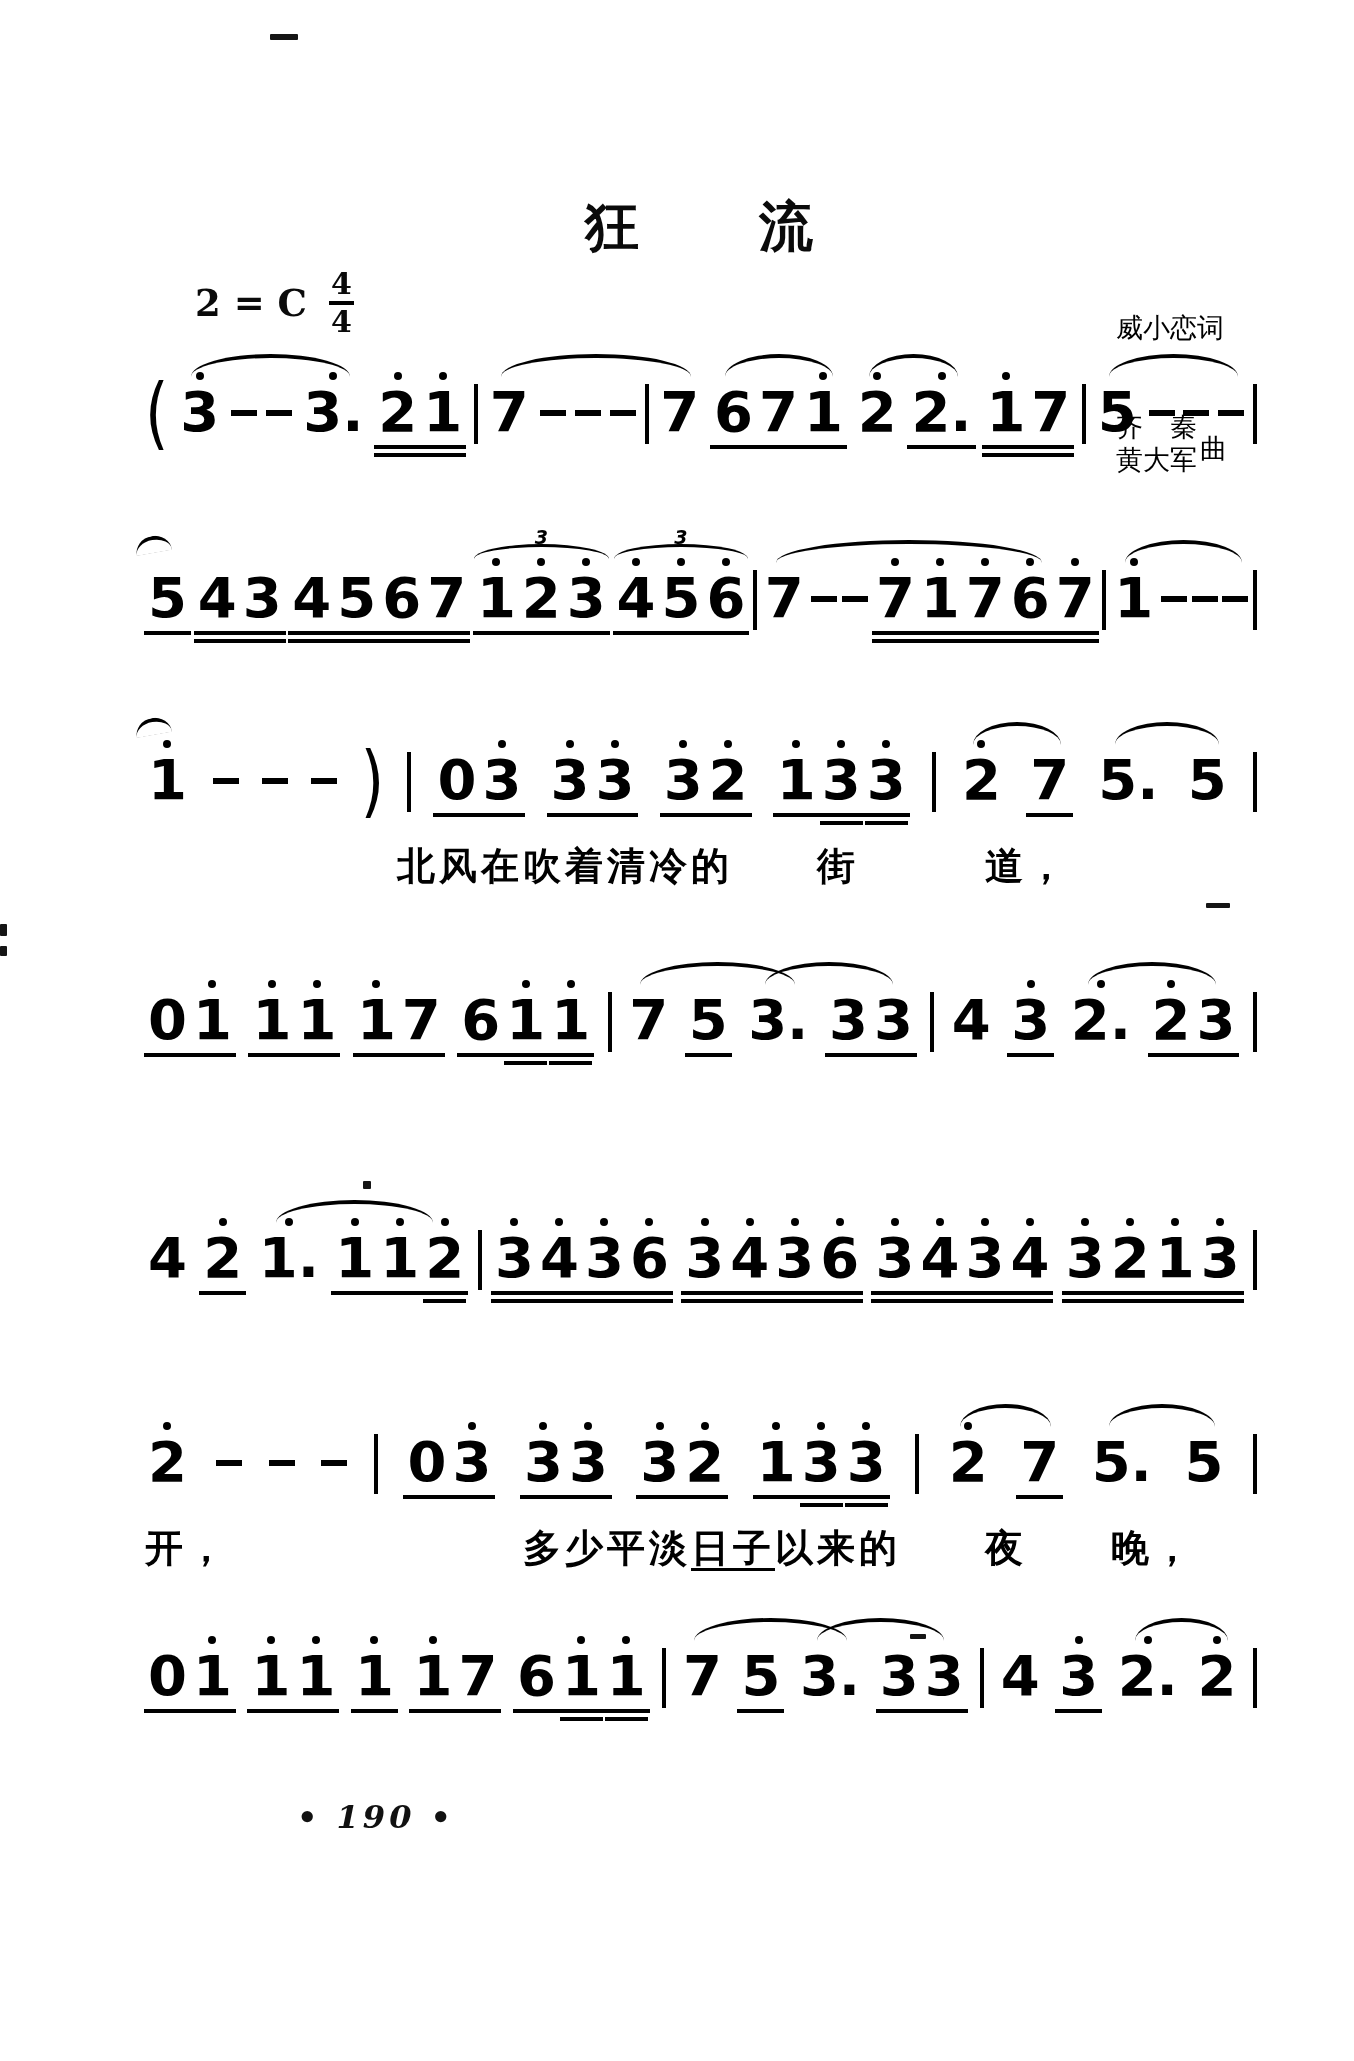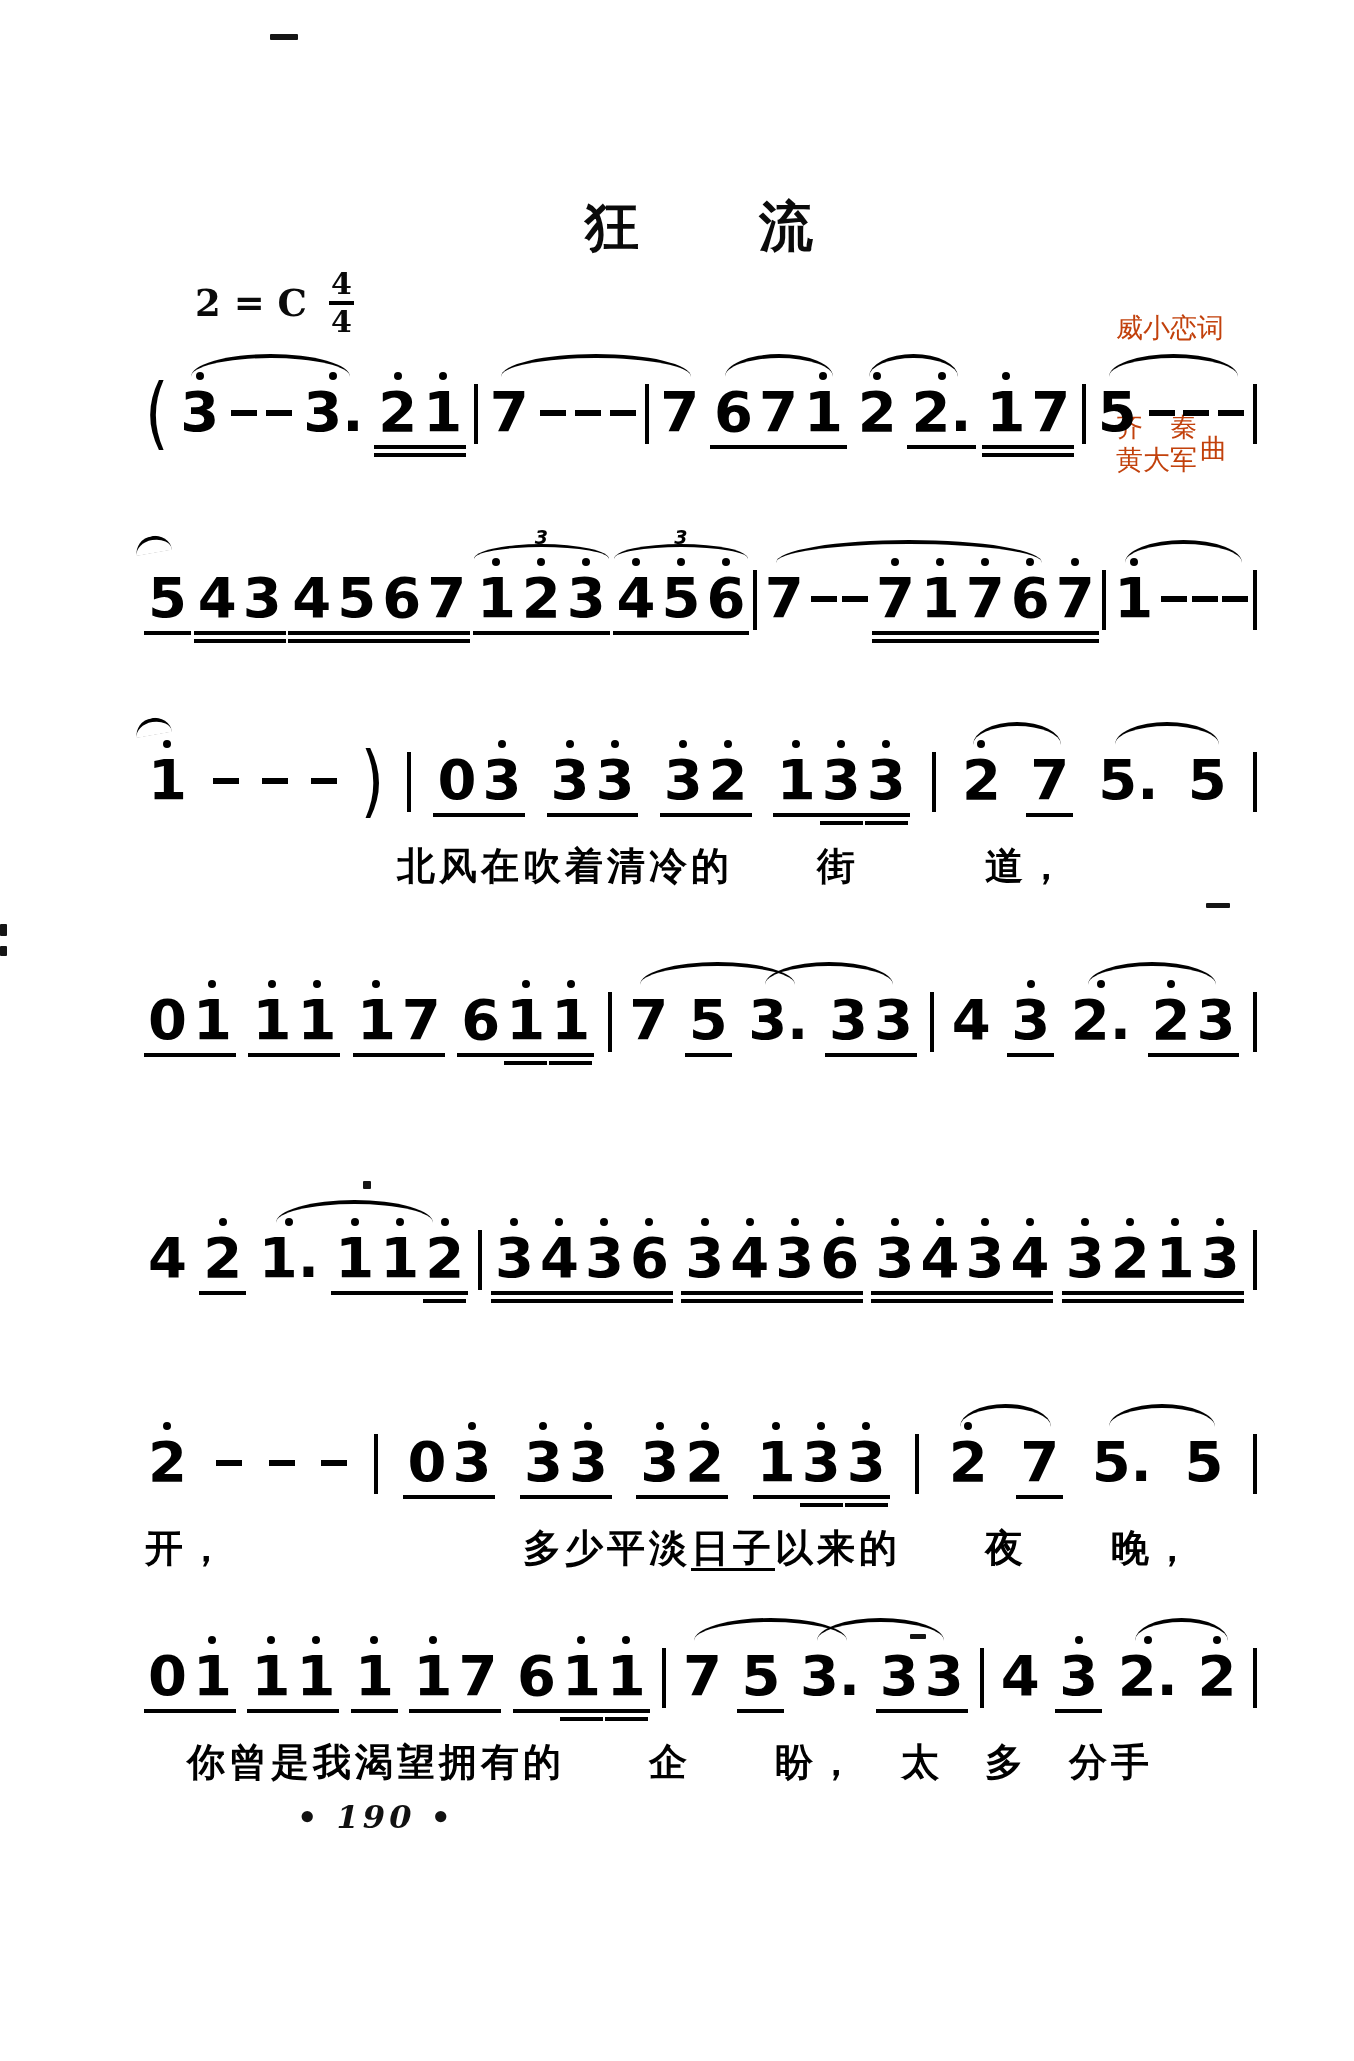--- a/index.html
+++ b/index.html
@@ -19,21 +19,21 @@
   }
   .keysig{
     position:absolute;top:268px;left:50px;display:flex;align-items:center;
     font-family:"DejaVu Serif",serif;font-weight:bold;font-size:37px;color:#0a0a0a;
   }
   .frac{display:inline-flex;flex-direction:column;align-items:center;margin-left:22px;
     font-size:30px;line-height:1.05;}
   .frac .num{border-bottom:4px solid #000;padding:0 2px 1px;}
   .frac .den{padding-top:1px;}
   .credits{
-    position:absolute;top:246px;right:30px;color:#c2410c;
+    position:absolute;top:246px;right:30px;color:#000000;
     font-size:27px;line-height:1.22;white-space:pre;text-align:left;
   }
   .crow{display:flex;align-items:center;}
   .crow .names{display:flex;flex-direction:column;}
   .crow .suffix{margin-left:3px;margin-top:12px;}
 
   
   #score{position:absolute;left:0;top:0;width:100%;}
   .system{position:absolute;left:0;width:100%;}
   .noterow{
@@ -517,21 +517,20 @@
               <span class="note">2.<i class="hid"></i></span>
             </span>
             <span class="grp tok">
               <span class="note">2<i class="hid"></i></span>
             </span>
             <span class="bar tok"></span>
             <i class="arc" style="left: 548.5px; width: 153px;"></i>
             <i class="arc" style="left: 671.8px; width: 127.7px;"></i>
             <i class="arc" style="left: 989.8px; width: 92.95px;"></i>
           </div>
-          <div class="lyrics"><span>　你曾是我渴望拥有的　　企　　盼，　太　多　分手</span></div>
         </div>
       </div>
 
     <div class="pagenum">• 190 •</div>
   </div>
 
   <div class="speck" style="left:270px;top:34px;width:28px;height:6px;"></div>
   <div class="speck" style="left:0px;top:924px;width:7px;height:12px;"></div>
   <div class="speck" style="left:0px;top:946px;width:7px;height:10px;"></div>
   <div class="speck" style="left:1206px;top:903px;width:24px;height:5px;"></div>

